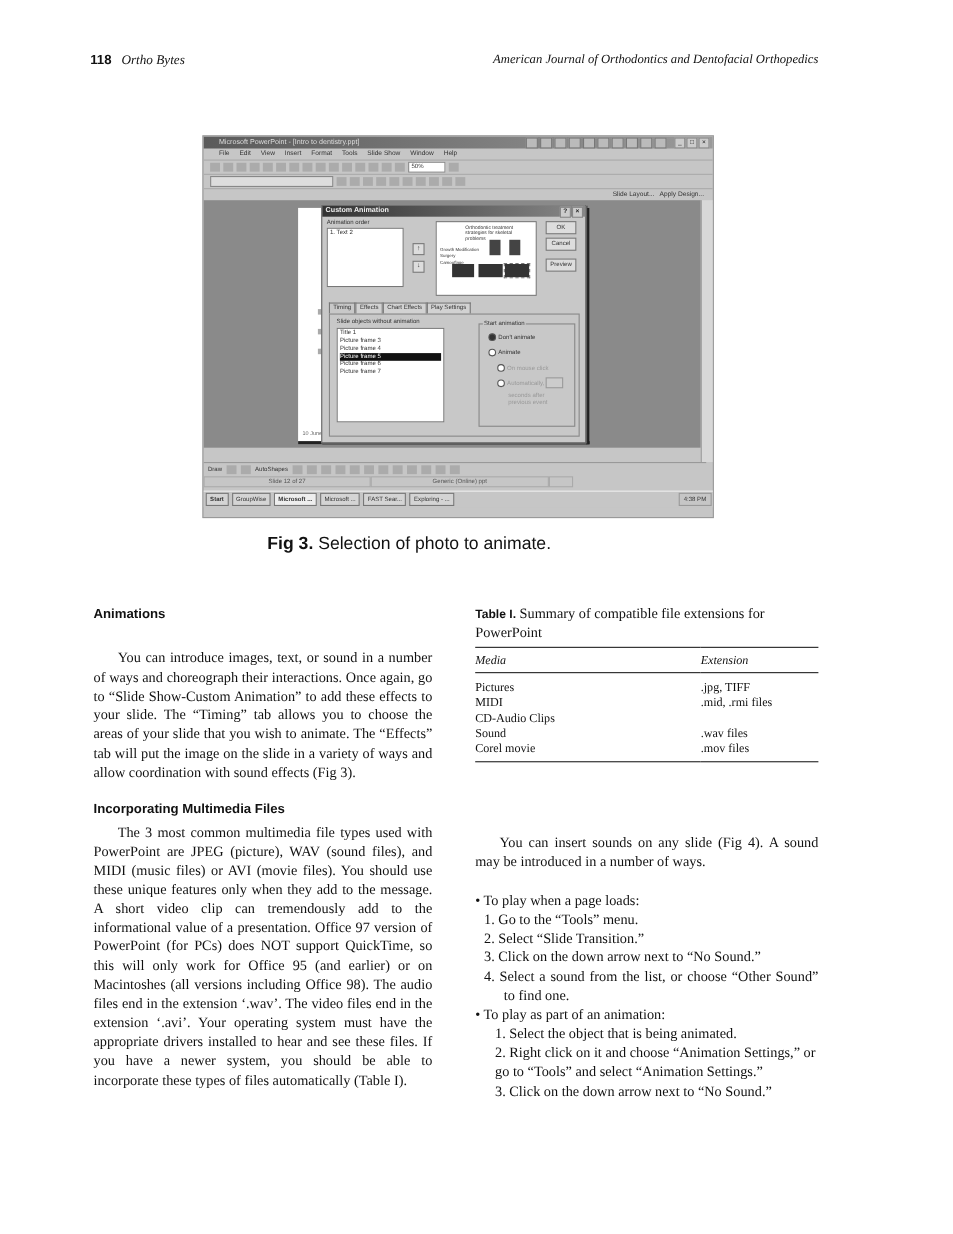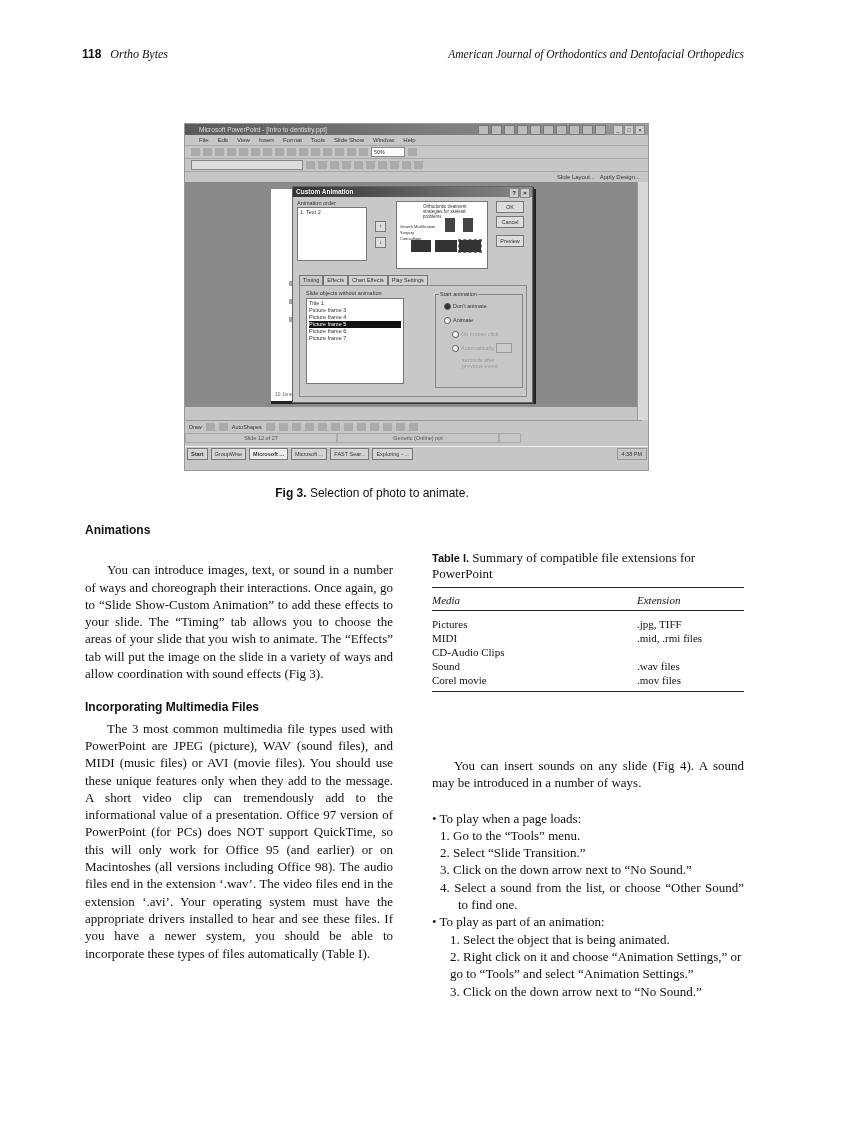--- a/index.html
+++ b/index.html
@@ -46,21 +46,21 @@
   .radio .dot{display:inline-block;width:5px;height:5px;border:1px solid #555;border-radius:50%;background:#fff;margin-right:2px;vertical-align:middle;}
   .radio.dis{color:#999;}
   .drawbar{position:absolute;left:0;top:296px;width:453px;height:11px;border-top:1px solid #999;display:flex;align-items:center;gap:4px;padding-left:4px;font-size:5.5px;}
   .statusbar{position:absolute;left:0;top:309px;width:463px;height:10px;display:flex;font-size:5.5px;color:#555;}
   .statusbar div{border:1px solid #aaa;text-align:center;line-height:9px;}
   .taskbar{position:absolute;left:0;top:322px;width:463px;height:14px;background:#c6c6c6;border-top:1px solid #eee;display:flex;align-items:center;gap:3px;padding-left:2px;font-size:5.5px;}
   .taskbtn{height:10px;border:1px solid #777;background:#d4d4d4;padding:0 3px;line-height:10px;white-space:nowrap;}
   .taskbtn.active{background:#eee;font-weight:bold;}
   .tray{margin-left:auto;margin-right:3px;border:1px solid #999;height:10px;line-height:10px;padding:0 4px;}
 
-  .caption{left:0;width:744px;top:486px;text-align:center;font-family:"Liberation Sans",sans-serif;font-size:12px;}
+  .caption{left:0;width:744px;top:486px;text-align:center;font-family:"Liberation Sans",sans-serif;font-size:16px;}
   .caption b{font-weight:bold;}
 
   
   .col{font-size:13px;line-height:17.3px;text-align:justify;}
   .h-sans{font-family:"Liberation Sans",sans-serif;font-weight:bold;font-size:12px;}
   .lcol{left:85px;width:308px;}
   .rcol{left:432px;width:312px;}
   p{margin:0;}
   .indent{text-indent:22px;}
 
@@ -253,21 +253,21 @@
     <div class="taskbtn">FAST Sear...</div>
     <div class="taskbtn">Exploring - ...</div>
     <div class="tray"><span>4:38 PM</span></div>
   </div>
 </div>
 
 <div class="abs caption">
   <b>Fig 3.</b><span> Selection of photo to animate.</span>
 </div>
 
-<div class="abs col lcol" style="top:522px">
+<div class="abs col lcol" style="top:550px">
   <div class="h-sans">Animations</div>
   <p class="indent" style="margin-top:22px">You can introduce images, text, or sound in a number of ways and choreograph their interactions. Once again, go to “Slide Show-Custom Animation” to add these effects to your slide. The “Timing” tab allows you to choose the areas of your slide that you wish to animate. The “Effects” tab will put the image on the slide in a variety of ways and allow coordination with sound effects (Fig 3).</p>
   <div class="h-sans" style="margin-top:17px">Incorporating Multimedia Files</div>
   <p class="indent" style="margin-top:3px">The 3 most common multimedia file types used with PowerPoint are JPEG (picture), WAV (sound files), and MIDI (music files) or AVI (movie files). You should use these unique features only when they add to the message. A short video clip can tremendously add to the informational value of a presentation. Office 97 version of PowerPoint (for PCs) does NOT support QuickTime, so this will only work for Office 95 (and earlier) or on Macintoshes (all versions including Office 98). The audio files end in the extension ‘.wav’. The video files end in the extension ‘.avi’. Your operating system must have the appropriate drivers installed to hear and see these files. If you have a newer system, you should be able to incorporate these types of files automatically (Table I).</p>
 </div>
 
 <div class="abs rcol" style="top:550px">
   <div class="tbl-title">
     <span class="tl">Table I.</span><span> Summary of compatible file extensions for PowerPoint</span>
   </div>

